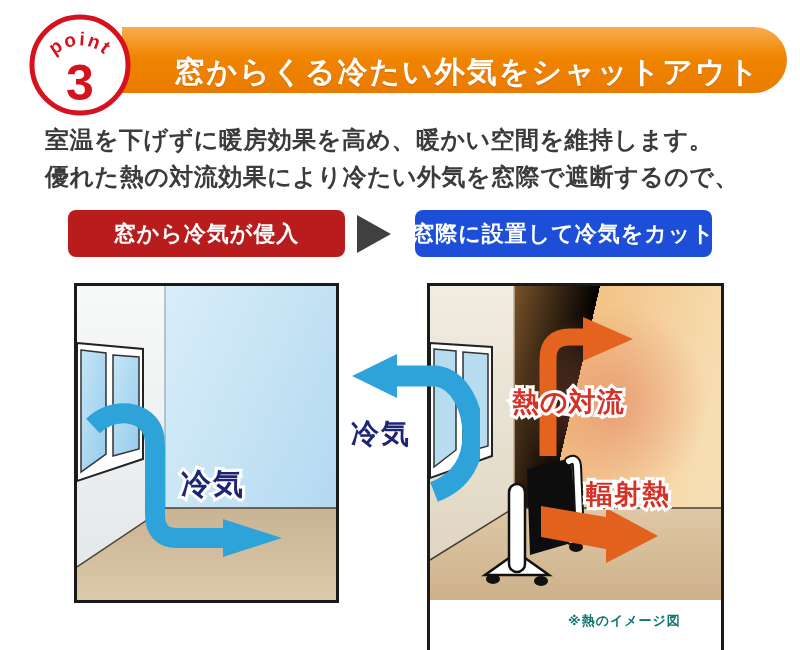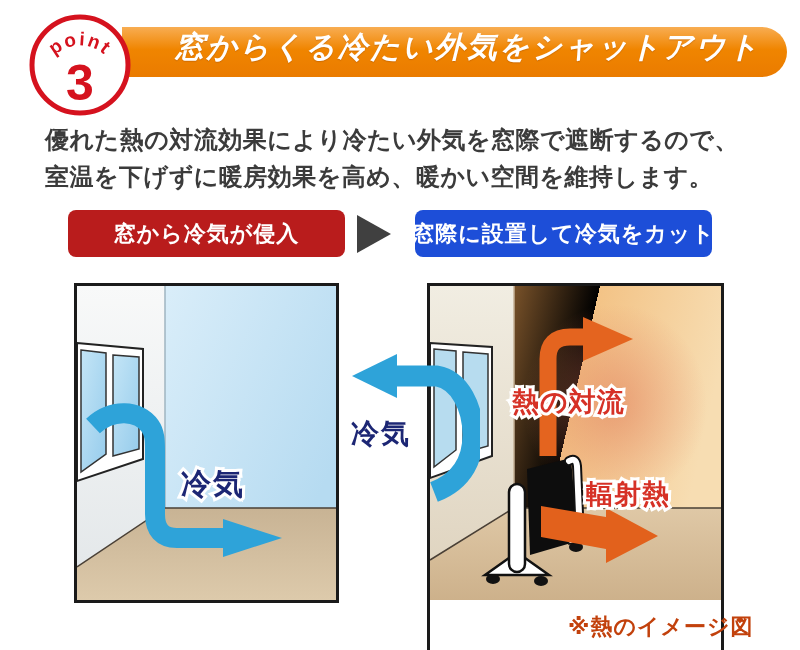--- a/index.html
+++ b/index.html
@@ -1,24 +1,24 @@
 <!DOCTYPE html>
 <html><head>
 <meta charset="utf-8">
 <style>
   * { margin:0; padding:0; box-sizing:border-box; }
   body { background:#ffffff; font-family:"Liberation Sans","DejaVu Sans",sans-serif; }
   #stage { position:relative; width:800px; height:650px; background:#ffffff; overflow:hidden; }
 
   
   #banner {
-    position:absolute; left:122px; top:27px; width:665px; height:50px;
+    position:absolute; left:122px; top:27px; width:665px; height:66px;
     background:linear-gradient(180deg,#f8ad52 0%,#f08500 45%,#ea7b00 100%);
     border-radius:0 36px 36px 0; z-index:1;
-    display:flex; align-items:flex-start; justify-content:center;font-style:italic;
+    display:flex; align-items:flex-end; justify-content:center;
   }
   #banner .title {
     color:#ffffff; font-size:30px; font-weight:bold; letter-spacing:2px;
     padding-left:26px; white-space:nowrap;
     text-shadow:0 1px 1px rgba(150,70,0,.35);
   }
   #badge { position:absolute; left:27px; top:12px; width:106px; height:106px; z-index:2; }
 
   
   #desc {
@@ -50,21 +50,21 @@
 
   #mid-cold-label {
     position:absolute; left:351px; top:415px; z-index:4;
     color:#1c2674; font-size:28px; font-weight:bold; letter-spacing:2px;
     text-shadow:-2px -2px 0 #fff,2px -2px 0 #fff,-2px 2px 0 #fff,2px 2px 0 #fff,
                  0 -2px 0 #fff,0 2px 0 #fff,-2px 0 0 #fff,2px 0 0 #fff;
   }
 
   #footnote {
     position:absolute; left:568px; top:612px;
-    color:#c2410c; font-size:22px; font-weight:bold; letter-spacing:1px;
+    color:#0f766e; font-size:13px; font-weight:bold; letter-spacing:1px;
   }
 
   svg text { font-family:"Liberation Sans","DejaVu Sans",sans-serif; }
   .outlined-navy { font-size:30px; font-weight:bold; fill:#1c2674; stroke:#ffffff; stroke-width:6px; paint-order:stroke; letter-spacing:2px; }
   .outlined-red  { font-size:27px; font-weight:bold; fill:#d63126; stroke:#ffffff; stroke-width:6px; paint-order:stroke; letter-spacing:1px; }
 </style>
 </head>
 <body>
 
 <div id="stage">
@@ -76,22 +76,22 @@
       <textPath href="#point-arc" startOffset="50%" text-anchor="middle">point</textPath>
     </text>
     <text x="53" y="88" font-size="50" font-weight="bold" fill="#d5121e" text-anchor="middle">3</text>
   </svg>
 
   <div id="banner">
     <div class="title">窓からくる冷たい外気をシャットアウト</div>
   </div>
 
   <div id="desc">
+    <div>室温を下げずに暖房効果を高め、暖かい空間を維持します。</div>
     <div>優れた熱の対流効果により冷たい外気を窓際で遮断するので、</div>
-    <div>室温を下げずに暖房効果を高め、暖かい空間を維持します。</div>
   </div>
 
   <div id="cmp-before" class="cmp-label">窓から冷気が侵入</div>
   <div id="cmp-arrow"></div>
   <div id="cmp-after" class="cmp-label">窓際に設置して冷気をカット</div>
 
   <div id="panel-before" class="panel">
     <svg width="259" height="314" viewBox="0 0 259 314">
       <defs>
         <linearGradient id="bwL" x1="0" y1="0" x2="1" y2="0.55">

